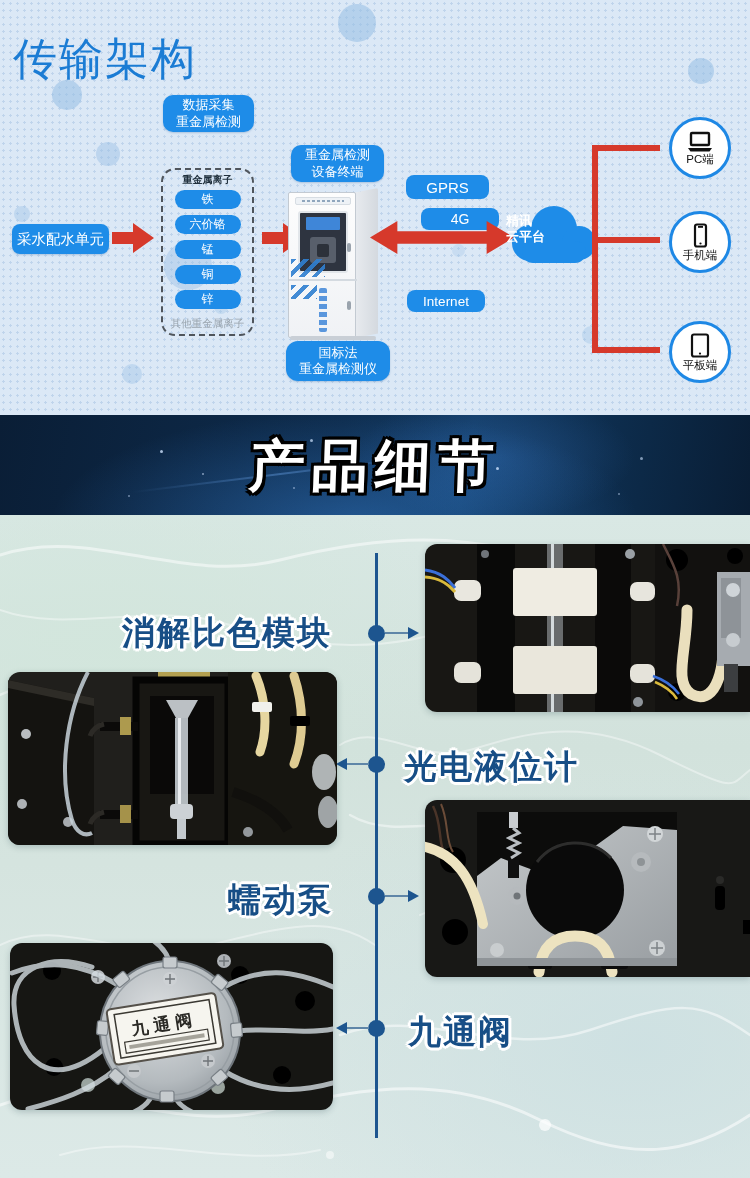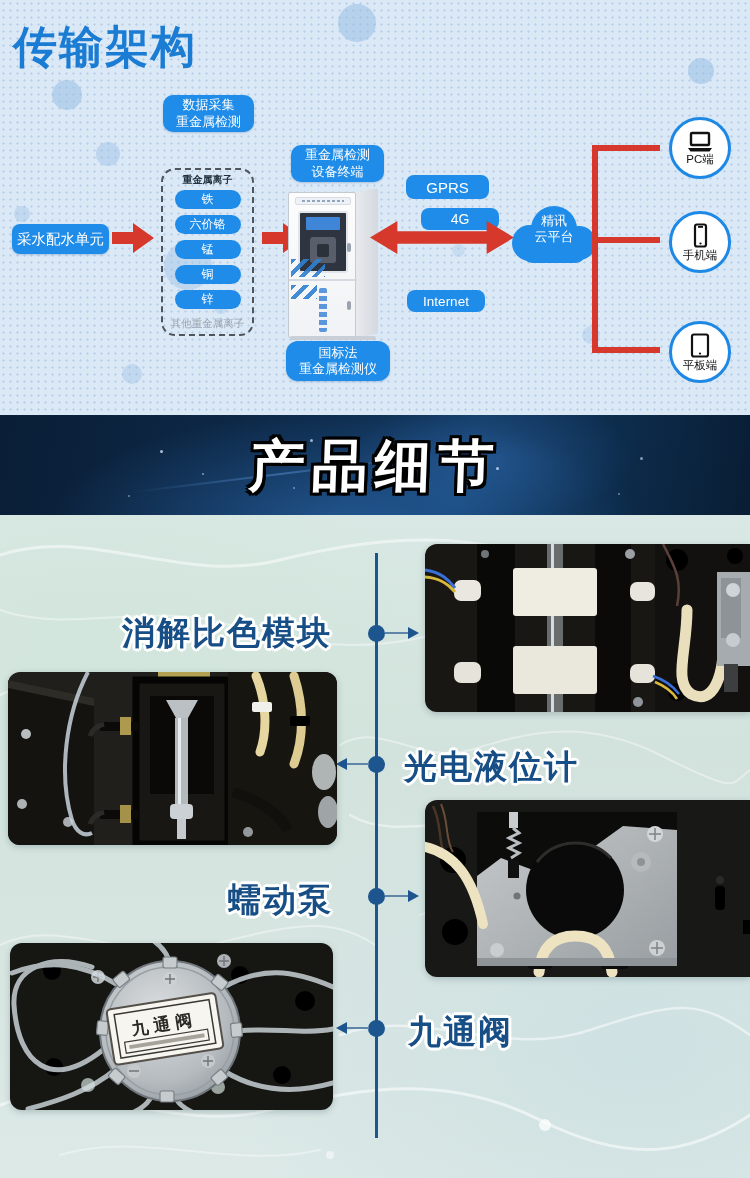--- a/index.html
+++ b/index.html
@@ -9,21 +9,21 @@
 
   
   .arch {
     position:absolute; left:0; top:0; width:750px; height:415px;
     background:#dbe8f6;
     background-image: radial-gradient(rgba(125,165,210,.30) 1px, transparent 1.3px);
     background-size:7px 7px;
   }
   .deco-circle { position:absolute; border-radius:50%; background:rgba(150,190,228,.55); }
   .arch-title {
-    position:absolute; left:13px; top:18px; font-size:44px; font-weight:700;
+    position:absolute; left:13px; top:30px; font-size:44px; font-weight:400;
     color:#1b7cd4; letter-spacing:2px;
   }
   .bluebox {
     position:absolute; background:#1e8ce8; color:#fff; border-radius:10px;
     display:flex; flex-direction:column; align-items:center; justify-content:center;
     text-align:center; line-height:1.25; box-shadow:0 1px 2px rgba(30,90,160,.25);
   }
   .pill {
     position:absolute; background:#1e8ce8; color:#fff; border-radius:8px;
     display:flex; align-items:center; justify-content:center;margin-top:20px;
@@ -62,21 +62,21 @@
   .dev-inst { position:absolute; left:10px; top:24px; width:26px; height:26px; background:#585f6b; border-radius:3px; }
   .dev-inst::after { content:""; position:absolute; left:7px; top:7px; width:12px; height:13px; background:#2c313a; border-radius:2px; }
   .dev-stripe { position:absolute; width:34px; height:18px; background:repeating-linear-gradient(135deg,#2f7fd0 0 4px,transparent 4px 9px); opacity:.9; }
   .dev-divider { position:absolute; left:0; top:86px; width:68px; height:2px; background:#d4dae0; }
   .dev-textstrip { position:absolute; left:30px; top:95px; width:8px; height:44px; background:repeating-linear-gradient(180deg,#3f86d8 0 5px,transparent 5px 8px); opacity:.85; border-radius:2px; }
   .dev-handle { position:absolute; width:4px; height:9px; background:#9aa3ad; border-radius:2px; }
   .dev-base { position:absolute; left:4px; bottom:0; width:86px; height:4px; background:#c9cfd6; border-radius:2px; }
 
   
   .cloud-wrap { position:absolute; left:506px; top:203px; width:96px; height:66px; }
-  .cloud-text { position:absolute; left:0; top:10px; width:100%; text-align:center; color:#fff; font-size:13px; font-weight:400; line-height:16px; }
+  .cloud-text { position:absolute; left:0; top:10px; width:100%; text-align:left; color:#fff; font-size:13px; font-weight:700; line-height:16px; }
 
   
   .bracket-bar { position:absolute; background:#d6392b; }
   .endpoint {
     position:absolute; left:669px; width:62px; height:62px; border-radius:50%;
     background:#fff; border:3px solid #1e88e5;
     display:flex; flex-direction:column; align-items:center; justify-content:center;
   }
   .endpoint svg { display:block; }
   .endpoint-label { font-size:11.5px; color:#111; margin-top:0px; line-height:12px; }

